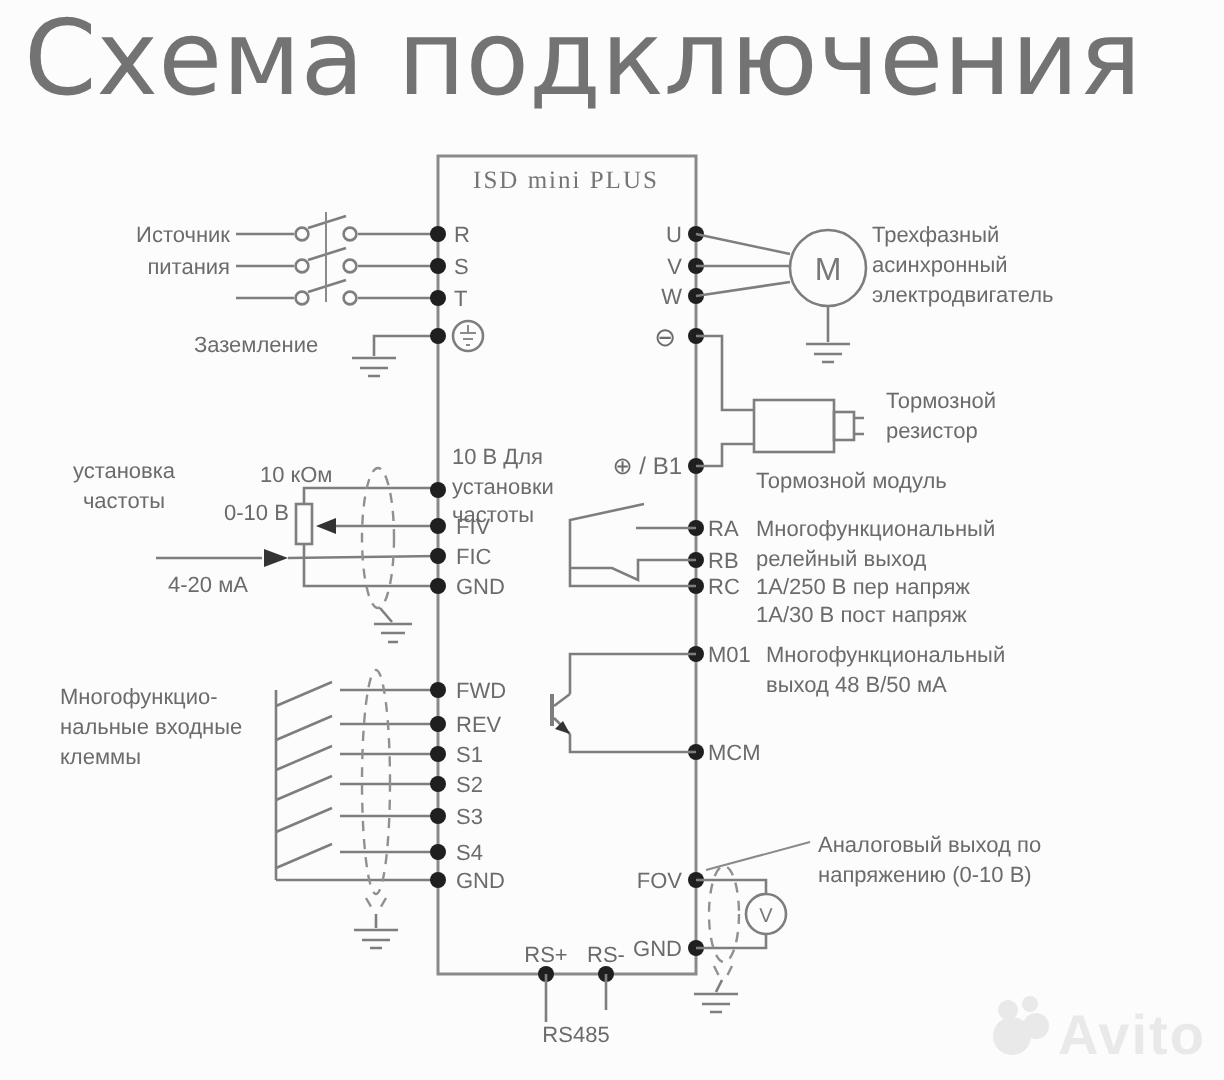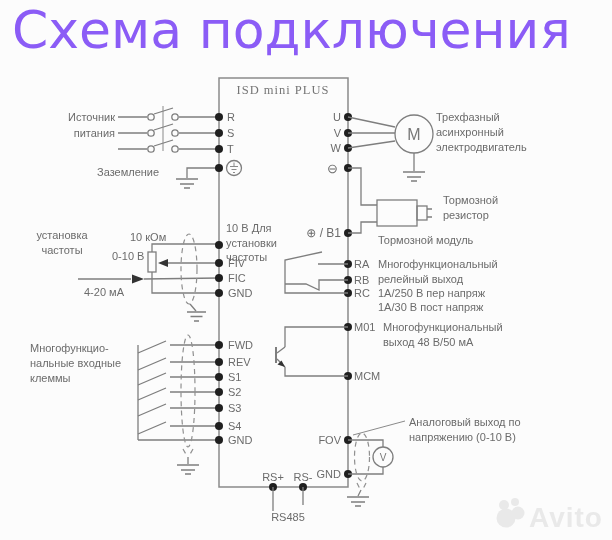--- a/index.html
+++ b/index.html
@@ -4,21 +4,21 @@
 <style>
   html,body{margin:0;padding:0;}
   .stage{
     position:relative;width:612px;height:540px;background:#fcfcfc;
     font-family:"Liberation Sans", sans-serif;overflow:hidden;
   }
   .page-title{
     position:absolute;left:12px;top:0px;width:600px;
     font-family:"DejaVu Sans", sans-serif;
     font-size:52px;font-weight:400;letter-spacing:0px;
-    color:#8b5cf6;white-space:nowrap;
+    color:#737373;white-space:nowrap;
   }
   svg{position:absolute;left:0;top:0;}
   .w{stroke:#7e7e7e;stroke-width:1.3;fill:none;}
   .wt{stroke:#8a8a8a;stroke-width:1;fill:none;}
   .box{stroke:#8a8a8a;stroke-width:1.5;fill:none;}
   .dot{fill:#1f1f1f;stroke:none;}
   .oc{stroke:#7e7e7e;stroke-width:1.3;fill:#fcfcfc;}
   .shield{stroke:#909090;stroke-width:1.2;fill:none;stroke-dasharray:5 4;}
   .tri{fill:#333;stroke:none;}
   text{fill:#6b6b6b;font-family:"Liberation Sans", sans-serif;font-size:11px;}

